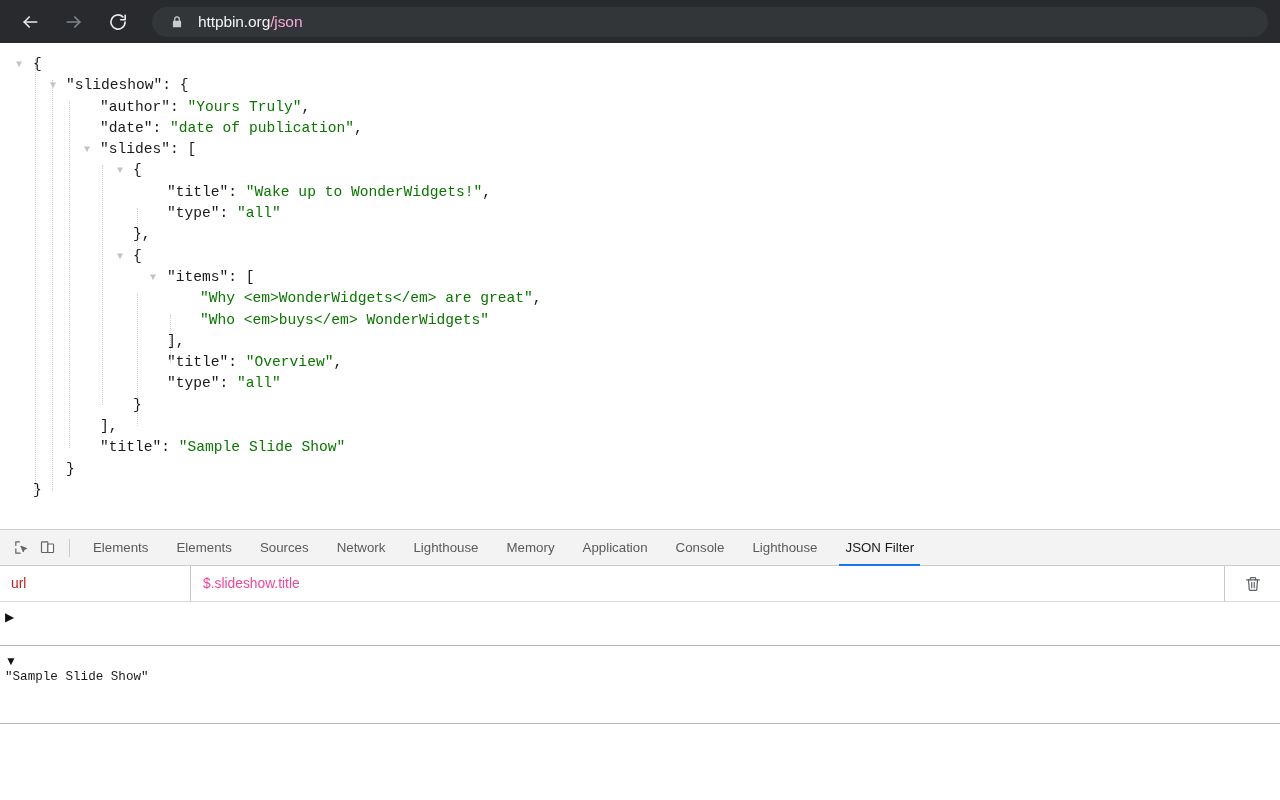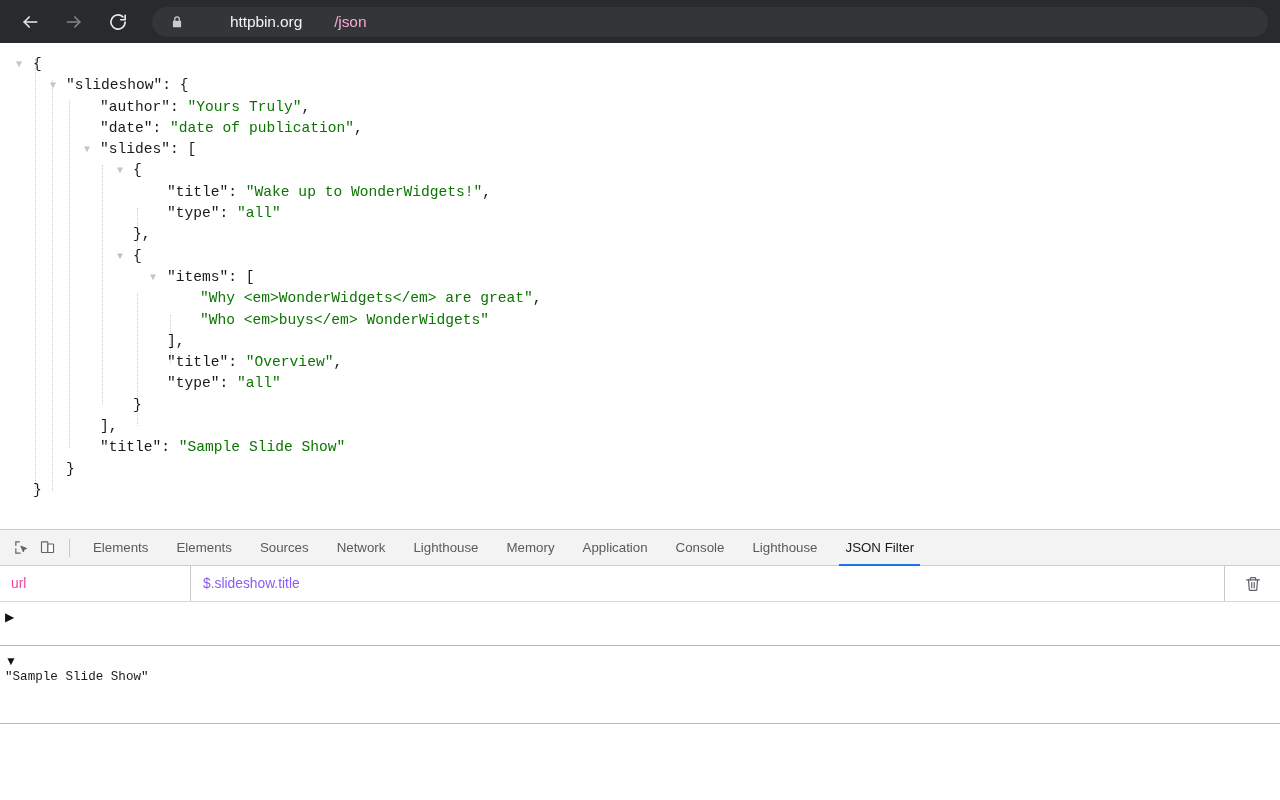--- a/index.html
+++ b/index.html
@@ -39,21 +39,20 @@
   .omnibox {
     margin-left: 16px;
     height: 30px;
     flex: 1;
     margin-right: 12px;
     background: #323639;
     border-radius: 15px;
     display: flex;
     align-items: center;
     padding: 0 12px;
-    gap: 32px;
   }
 
   .lock-icon {
     width: 14px;
     height: 14px;
     margin-left: 6px;
     margin-right: 14px;
     flex: none;
     display: block;
   }
@@ -180,32 +179,32 @@
     background: #ffffff;
     border-bottom: 1px solid #d8d8d8;
   }
 
   .filter-url {
     width: 191px;
     display: flex;
     align-items: center;
     padding-left: 11px;
     font-size: 13.8px;
-    color: #ec4899;
+    color: #b91c1c;
     border-right: 1px solid #c9c9c9;
     flex: none;
   }
 
   .filter-expr {
     flex: 1;
     display: flex;
     align-items: center;
     padding-left: 12px;
     font-size: 13.8px;
-    color: #8b5cf6;
+    color: #ec4899;
   }
 
   .filter-trash {
     width: 56px;
     display: flex;
     align-items: center;
     justify-content: center;
     border-left: 1px solid #c9c9c9;
     flex: none;
   }

